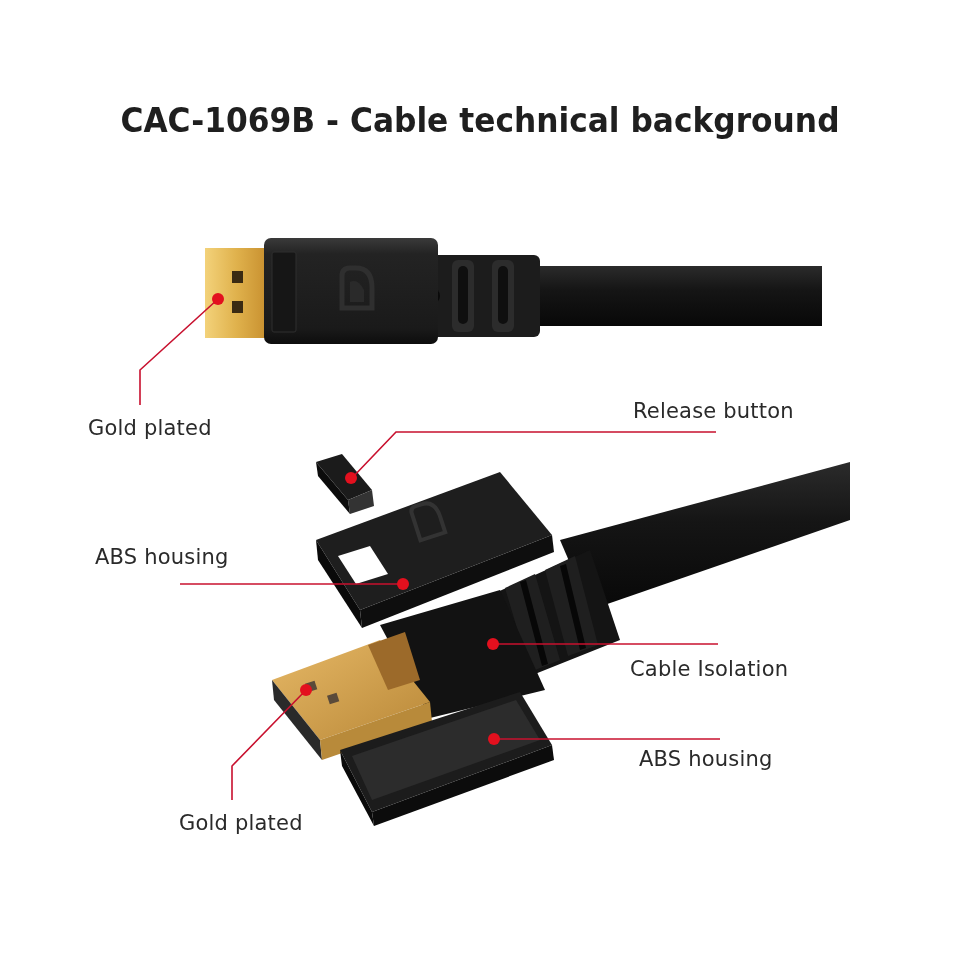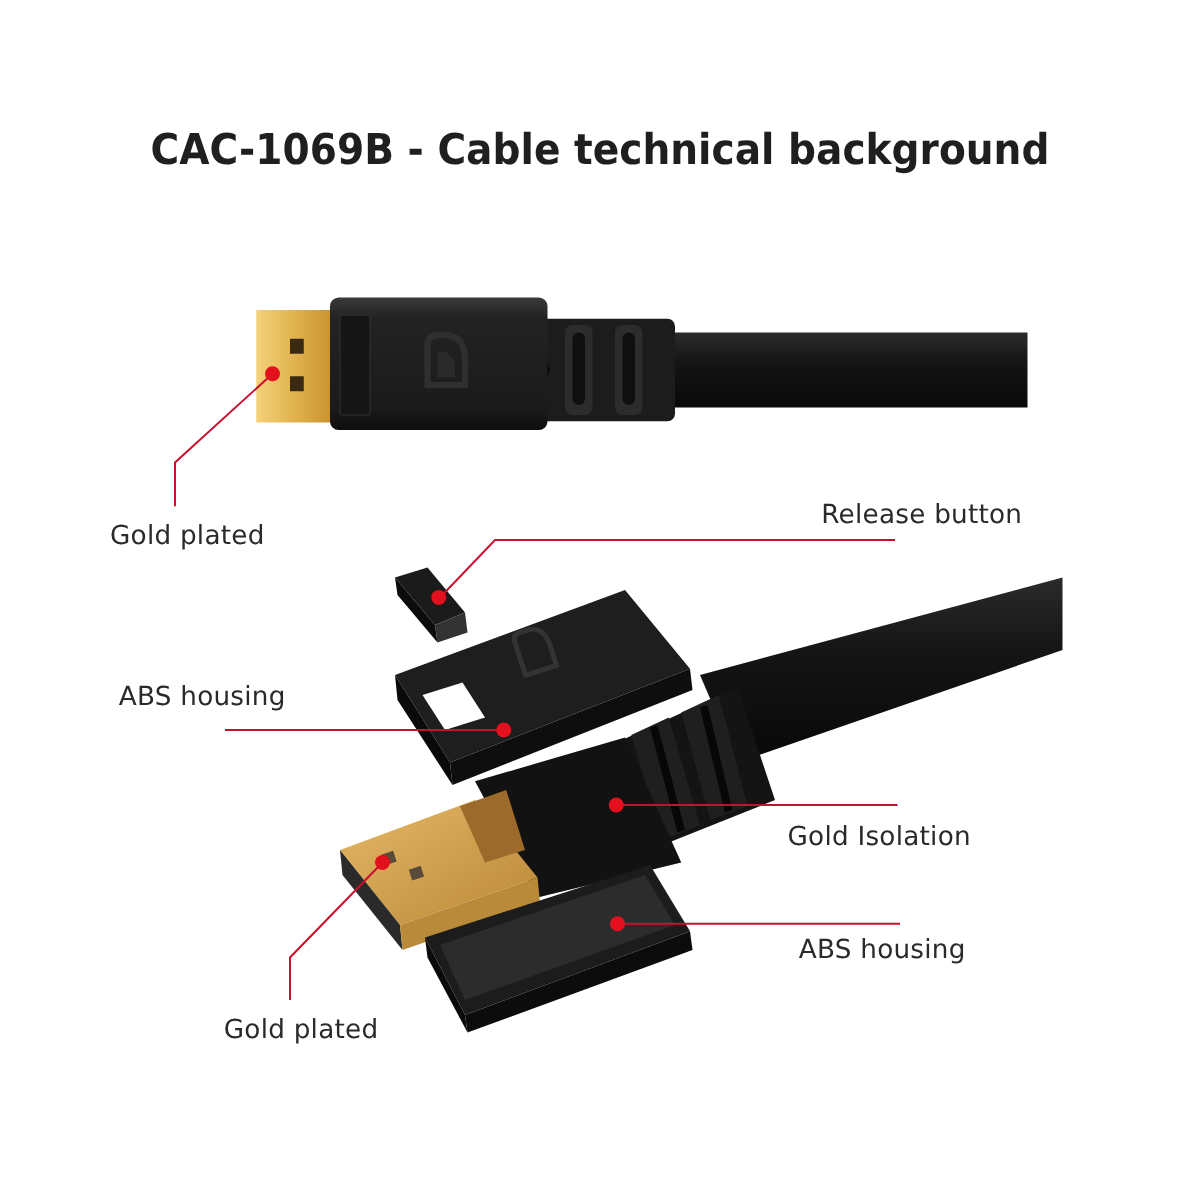--- a/index.html
+++ b/index.html
@@ -132,17 +132,17 @@
     <circle cx="218" cy="299" r="6"></circle>
     <circle cx="351" cy="478" r="6"></circle>
     <circle cx="403" cy="584" r="6"></circle>
     <circle cx="493" cy="644" r="6"></circle>
     <circle cx="494" cy="739" r="6"></circle>
     <circle cx="306" cy="690" r="6"></circle>
   </g>
 </svg>
 
 <div class="label" style="left:88px; top:416px;">Gold plated</div>
-<div class="label" style="left:657px; top:399px;text-align:center;">Release button</div>
+<div class="label" style="left:633px; top:399px;text-align:center;">Release button</div>
 <div class="label" style="left:95px; top:545px;">ABS housing</div>
-<div class="label" style="left:630px; top:657px;">Gold Isolation</div>
+<div class="label" style="left:630px; top:657px;">Cable Isolation</div>
 <div class="label" style="left:639px; top:747px;">ABS housing</div>
 <div class="label" style="left:179px; top:811px;">Gold plated</div>
 
 </body></html>

